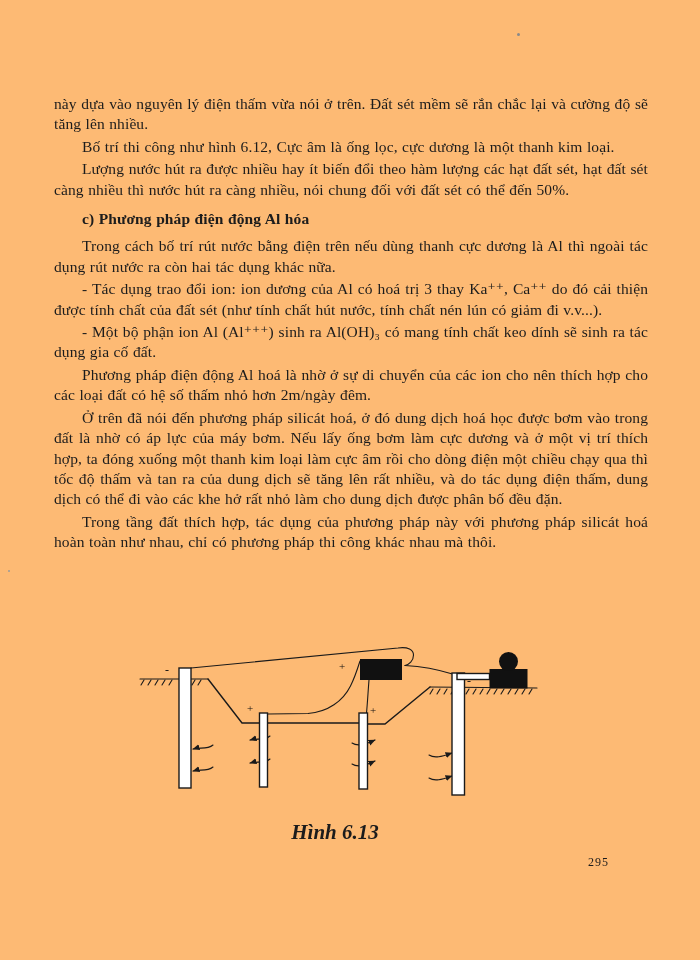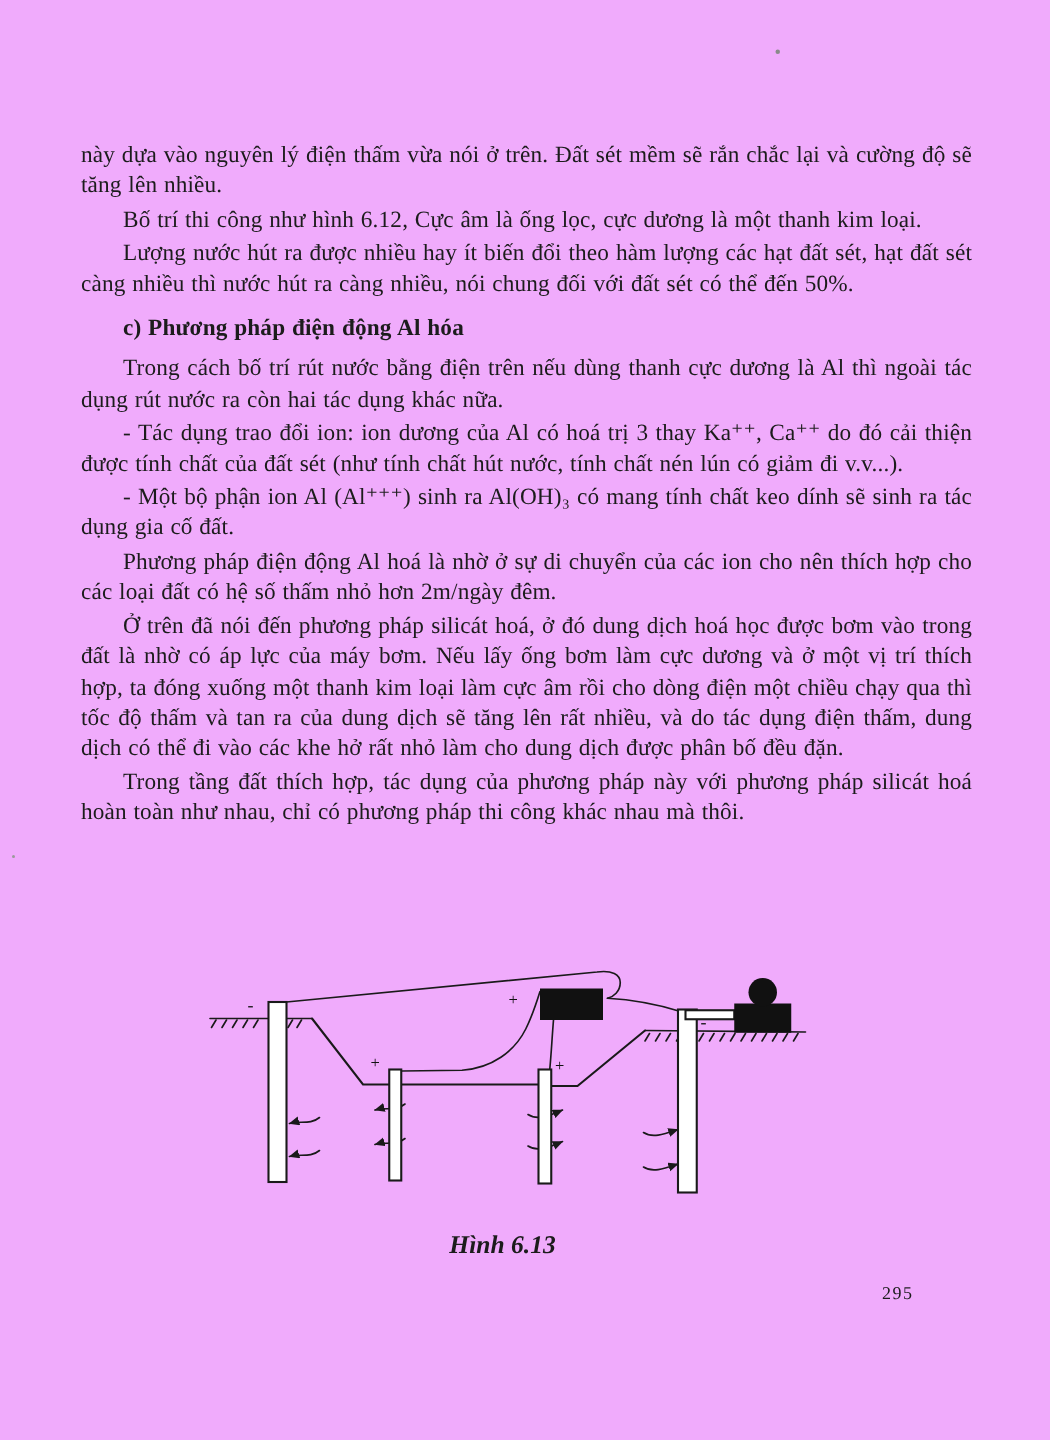--- a/index.html
+++ b/index.html
@@ -4,42 +4,42 @@
 <style>
   html,body{margin:0;padding:0;}
   body{
     width:700px;height:960px;
     background:#ffffff;
     position:relative;
     overflow:hidden;
     font-family:"Liberation Serif","DejaVu Serif",serif;
     color:#1c1c1c;
   }
-  .page{position:absolute;inset:0;background:#f0abfc;}
+  .page{position:absolute;inset:0;background:#fdba74;}
   .text-body{
     position:absolute;
     left:54px;top:94px;width:594px;
     font-size:15.5px;line-height:20.4px;
     text-align:justify;
     letter-spacing:0.1px;
     word-spacing:0.5px;
   }
   .text-body p{margin:0 0 2px 0;}
   .text-body p.indent{text-indent:28px;}
   .text-body h3{
     font-size:15.5px;line-height:20.4px;
     font-weight:bold;
     margin:9px 0 7px 0;text-indent:28px;
   }
   .text-body h3.extra-gap{margin-top:17px;}
   .figure-wrap{position:absolute;left:130px;top:640px;width:460px;height:170px;}
   .figure-caption{
     position:absolute;left:105px;top:820px;width:460px;
     text-align:center;font-weight:bold;font-style:italic;
-    font-size:17px;
+    font-size:21px;
   }
   .page-number{
     position:absolute;left:588px;top:855px;width:50px;
     font-size:12px;letter-spacing:1px;
   }
   .artifact{position:absolute;border-radius:50%;background:#8a8a8a;}
   .artifact.a1{left:517px;top:33px;width:3px;height:3px;}
   .artifact.a2{left:8px;top:570px;width:2px;height:2px;background:#9a9a9a;}
   svg .ink{stroke:#1a1a1a;fill:none;stroke-width:1.4;stroke-linecap:round;}
   svg .thin{stroke-width:1.1;}

